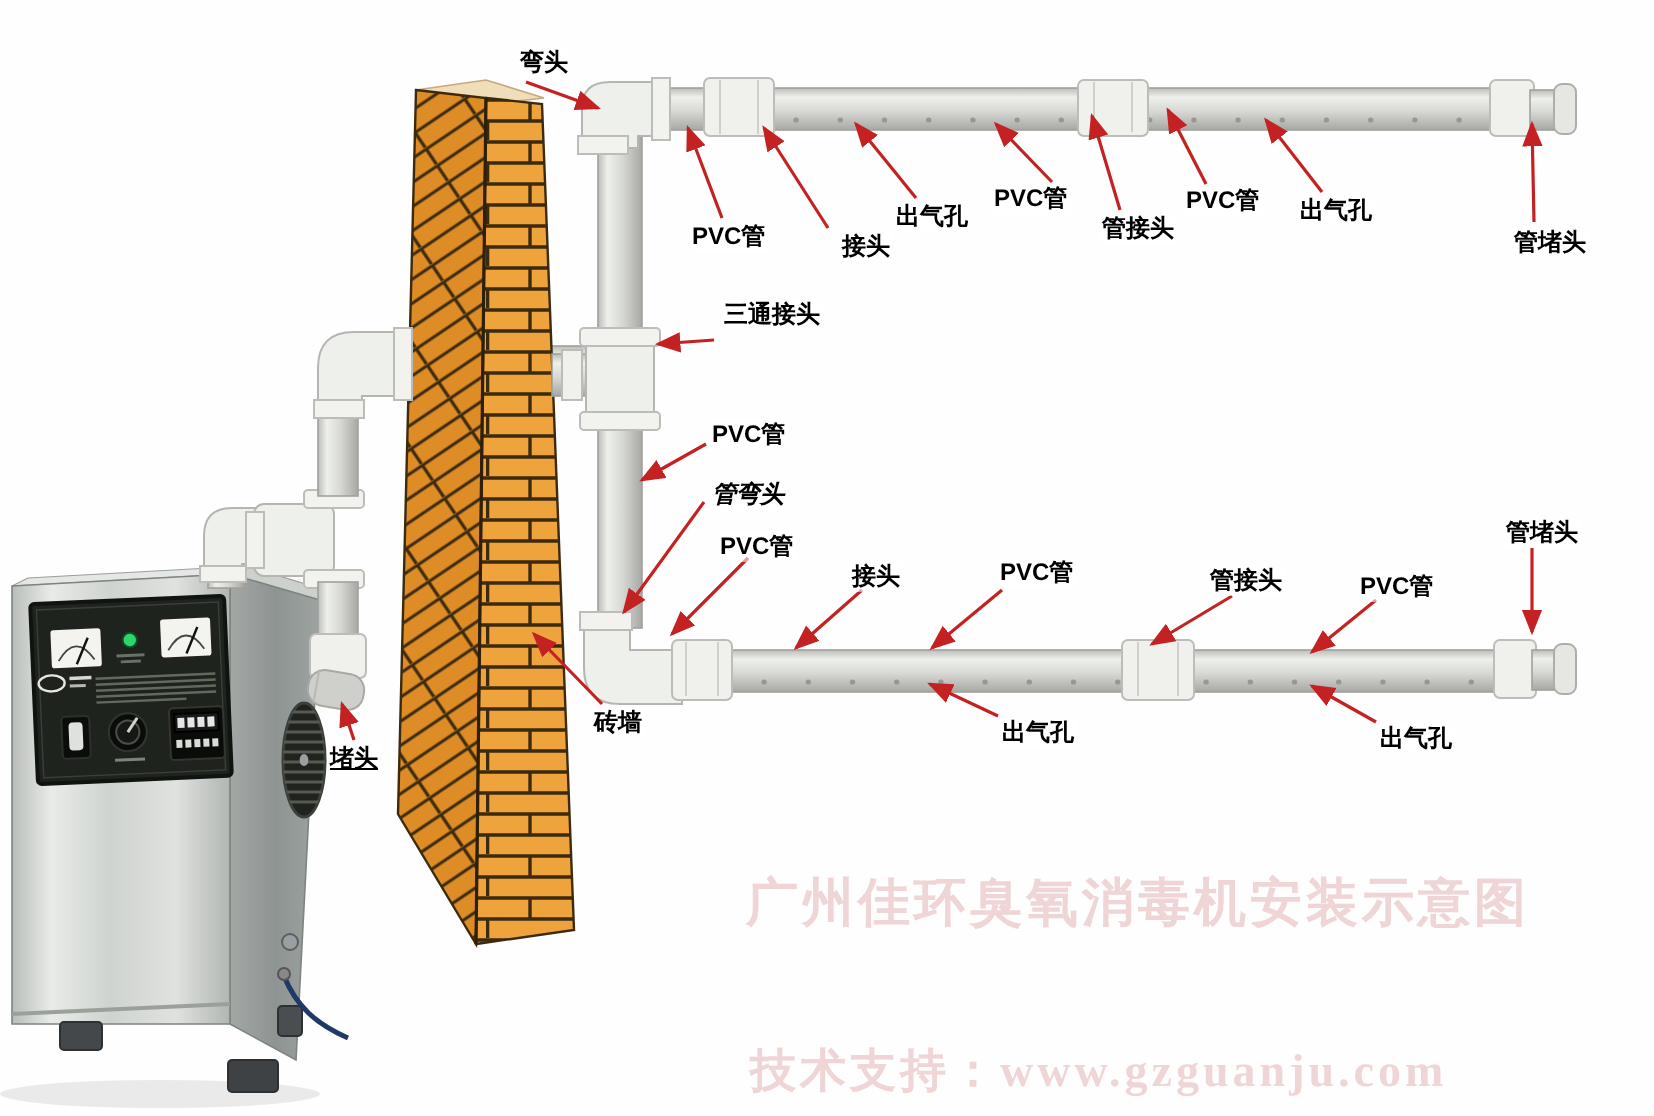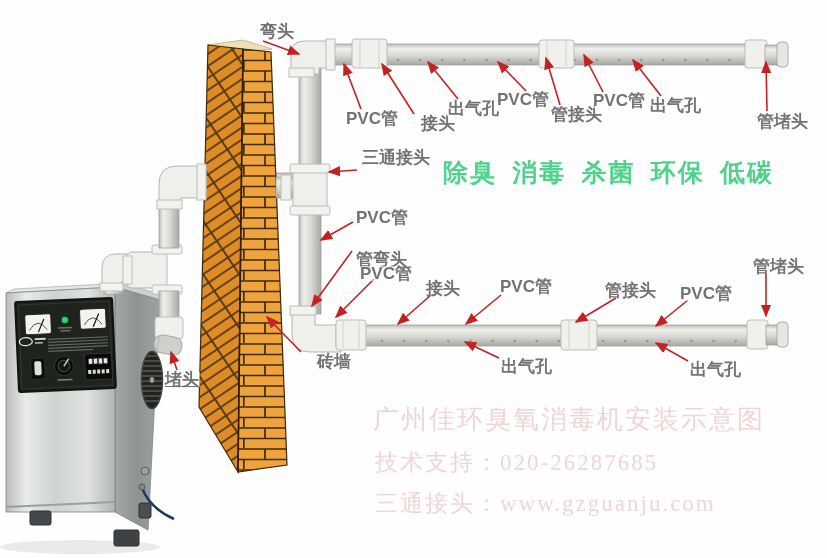--- a/index.html
+++ b/index.html
@@ -1,33 +1,32 @@
 <!DOCTYPE html>
 <html><head>
 <meta charset="utf-8">
 <style>
   html,body{margin:0;padding:0;}
   #stage{position:relative;width:827px;height:558px;background:#fefefe;overflow:hidden;
          font-family:"Liberation Sans",sans-serif;}
   #stage svg{position:absolute;left:0;top:0;}
-  .lbl{position:absolute;font-size:17px;font-weight:bold;color:#737373;white-space:nowrap;
+  .lbl{position:absolute;font-size:12px;font-weight:bold;color:#000000;white-space:nowrap;
        background:rgba(255,255,255,0.55);padding:0 1px;line-height:15px;z-index:30;}
   .slogan{position:absolute;font-weight:bold;font-size:25px;letter-spacing:2px;word-spacing:7px;
           color:#4fd28c;white-space:nowrap;z-index:25;font-family:"Liberation Serif",serif;}
-  .wm{position:absolute;color:rgba(220,158,158,0.42);font-weight:normal;white-space:nowrap;z-index:5;
-      letter-spacing:2px;font-family:"Liberation Serif",serif;}
+  .wm{position:absolute;color:rgba(220,158,158,0.42);font-weight:bold;white-space:nowrap;z-index:5;
+      letter-spacing:2px;font-family:"Liberation Serif",serif;margin-top:32px;}
 </style>
 </head>
 <body>
 
 <div id="stage">
 
   <div class="wm" style="left:373px;top:402px;font-size:26px;">广州佳环臭氧消毒机安装示意图</div>
-  <div class="wm" style="left:375px;top:447px;font-size:23px;">技术支持：020-26287685</div>
-  <div class="wm" style="left:375px;top:488px;font-size:23px;">三通接头：www.gzguanju.com</div>
+  <div class="wm" style="left:375px;top:488px;font-size:23px;">技术支持：www.gzguanju.com</div>
 
   <svg width="827" height="558" viewBox="0 0 827 558">
     <defs>
       <linearGradient id="pH" x1="0" y1="0" x2="0" y2="1">
         <stop offset="0" stop-color="#bcbdb9"></stop>
           <stop offset="0.22" stop-color="#eef0ec"></stop>
         <stop offset="0.55" stop-color="#d8d9d5"></stop>
           <stop offset="1" stop-color="#a7a8a4"></stop>
       </linearGradient>
       <linearGradient id="pV" x1="0" y1="0" x2="1" y2="0">
@@ -281,27 +280,26 @@
   <div class="lbl" style="left:345px;top:111px;">PVC管</div>
   <div class="lbl" style="left:420px;top:116px;">接头</div>
   <div class="lbl" style="left:447px;top:101px;">出气孔</div>
   <div class="lbl" style="left:496px;top:92px;">PVC管</div>
   <div class="lbl" style="left:550px;top:107px;">管接头</div>
   <div class="lbl" style="left:592px;top:93px;">PVC管</div>
   <div class="lbl" style="left:649px;top:98px;">出气孔</div>
   <div class="lbl" style="left:756px;top:114px;">管堵头</div>
   <div class="lbl" style="left:361px;top:150px;">三通接头</div>
   <div class="lbl" style="left:355px;top:210px;">PVC管</div>
-  <div class="lbl" style="left:355px;top:252px;">管弯头</div>
+  <div class="lbl" style="left:355px;top:240px;font-style:italic;">管弯头</div>
   <div class="lbl" style="left:359px;top:266px;">PVC管</div>
   <div class="lbl" style="left:425px;top:281px;">接头</div>
   <div class="lbl" style="left:499px;top:279px;">PVC管</div>
   <div class="lbl" style="left:604px;top:283px;">管接头</div>
   <div class="lbl" style="left:679px;top:286px;">PVC管</div>
   <div class="lbl" style="left:752px;top:259px;">管堵头</div>
   <div class="lbl" style="left:500px;top:359px;">出气孔</div>
   <div class="lbl" style="left:689px;top:362px;">出气孔</div>
-  <div class="lbl" style="left:316px;top:354px;">砖墙</div>
+  <div class="lbl" style="left:296px;top:354px;">砖墙</div>
   <div class="lbl" style="left:164px;top:372px;text-decoration:underline;">堵头</div>
 
-  <div class="slogan" style="left:443px;top:156px;">除臭  消毒  杀菌  环保  低碳</div>
 
 </div>
 
 </body></html>

